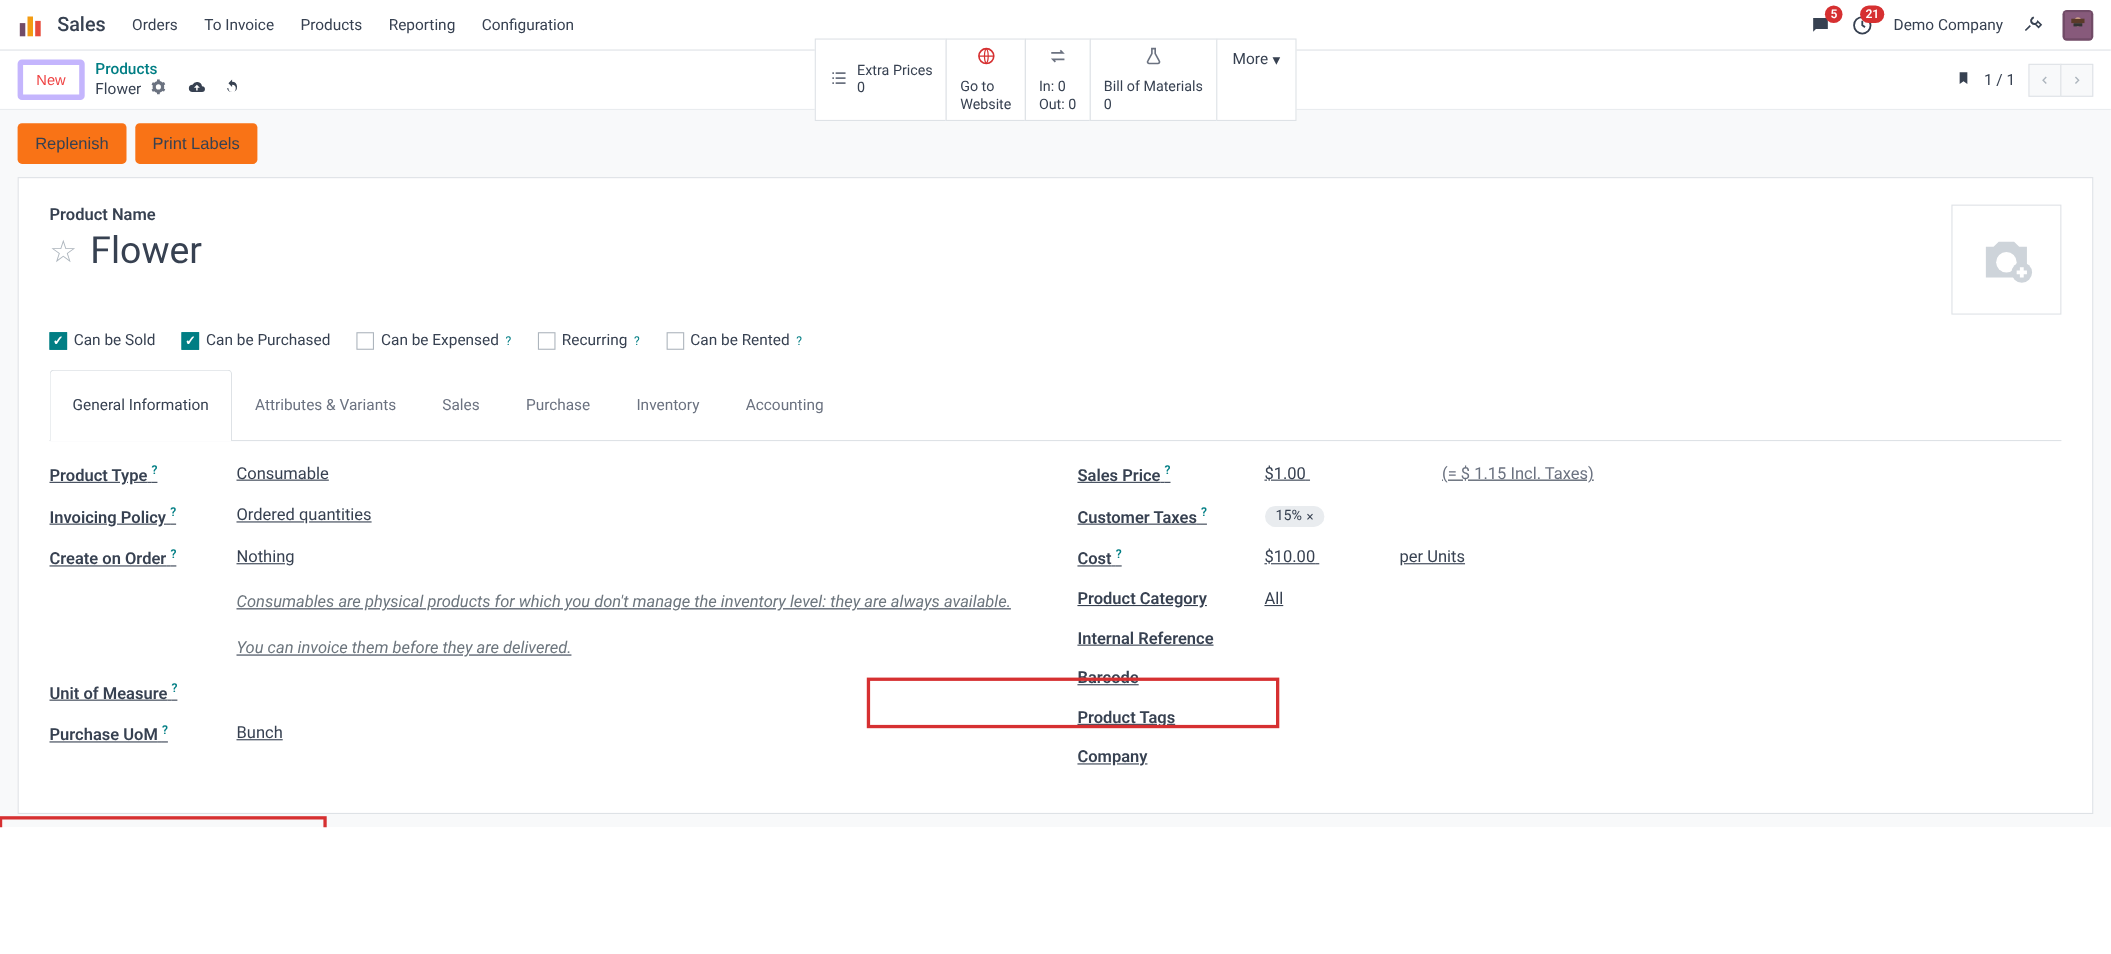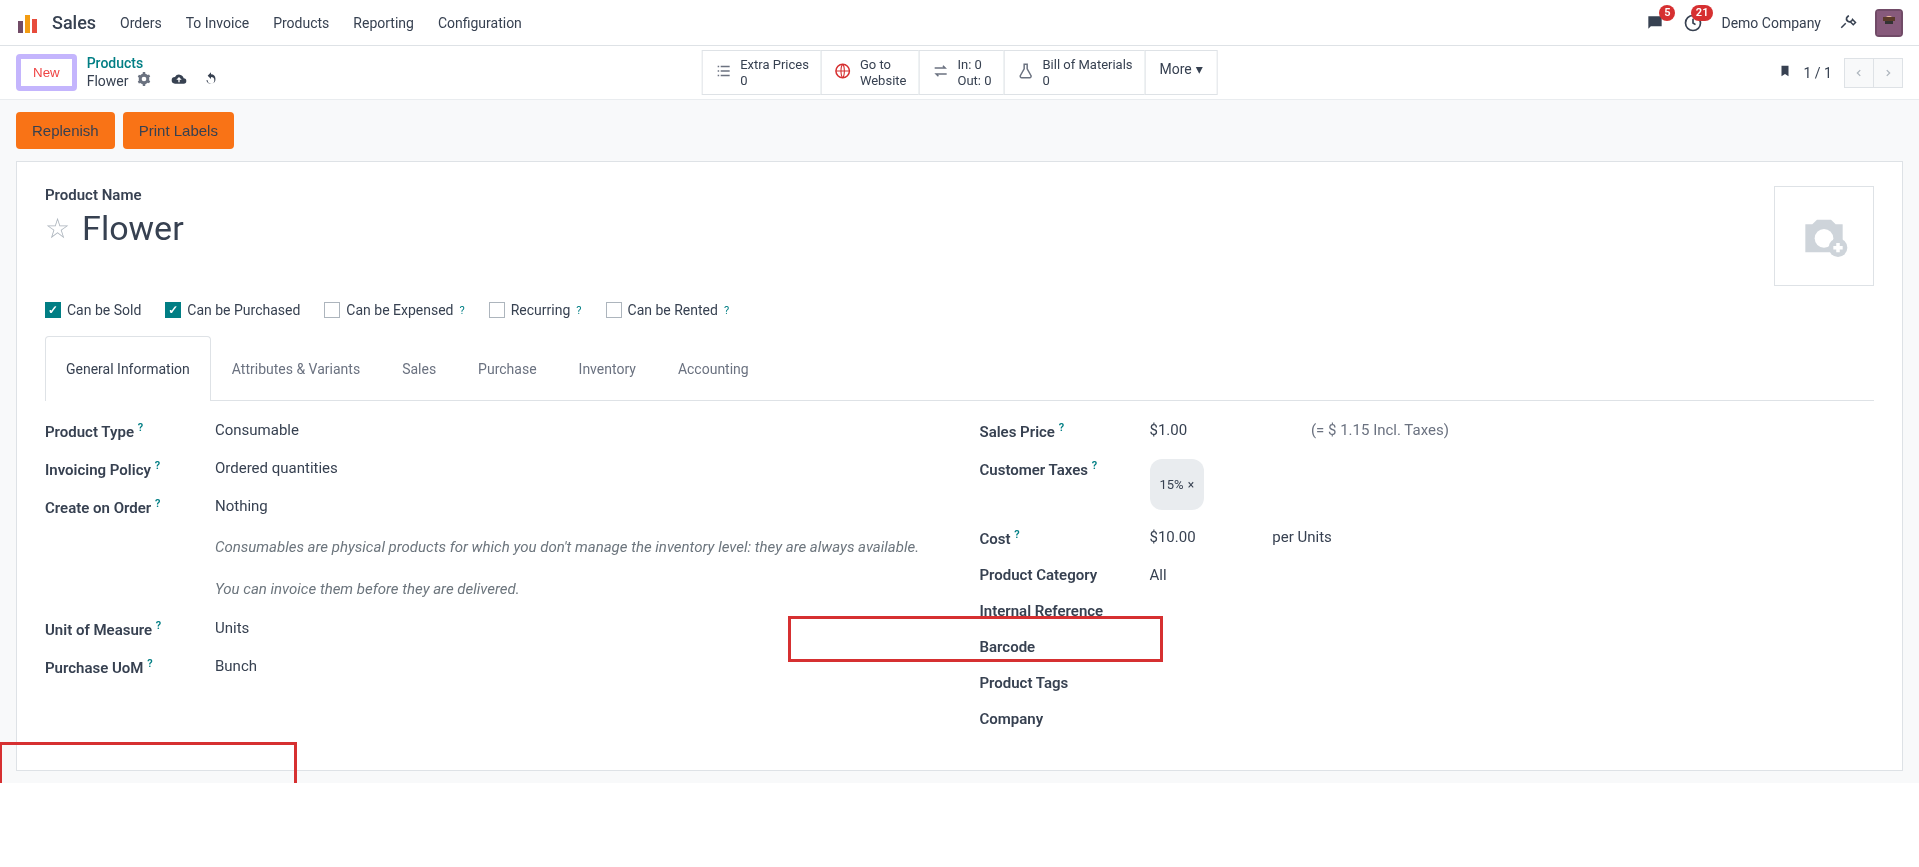--- a/index.html
+++ b/index.html
@@ -16,21 +16,21 @@
 
 .control-bar { display: flex; align-items: center; padding: 8px 16px; gap: 8px; border-bottom: 1px solid #e9ecef; }
 .new-btn { border: 5px solid #c4b5fd; color: #ef4444; padding: 6px 12px; border-radius: 4px; font-weight: 500; background: #fff; cursor: pointer; }
 .breadcrumb { display: flex; flex-direction: column; margin-left: 2px; }
 .breadcrumb .parent { color: #017e84; font-weight: 500; cursor: pointer; font-size: 14px; }
 .breadcrumb .current { color: #374151; font-size: 14px; display: flex; align-items: center; gap: 8px; }
 .gear-small, .cloud-small, .undo-small { cursor: pointer; color: #6b7280; }
 
 .stat-buttons { display: flex; margin-left: auto; margin-right: auto; position: absolute; left: 50%; transform: translateX(-50%); }
 .stat-btn { border: 1px solid #dee2e6; padding: 6px 12px; display: flex; align-items: center; gap: 8px; cursor: pointer; background: #fff; min-height: 44px; }
-.stat-btn:not(:first-child) { margin-left: -1px; }
+.stat-btn:not(:first-child) { margin-left: -1px; flex-direction: column; }
 .stat-btn .stat-icon { color: #6b7280; }
 .stat-btn .stat-text { display: flex; flex-direction: column; font-size: 13px; color: #374151; line-height: 1.2; }
 .more-btn { border: 1px solid #dee2e6; padding: 10px 14px; cursor: pointer; background: #fff; margin-left: -1px; display: flex; gap: 4px; }
 
 .pager-area { margin-left: auto; display: flex; align-items: center; gap: 12px; }
 .pager-arrows { display: flex; }
 .pager-arrow { width: 30px; height: 30px; border: 1px solid #dee2e6; display: flex; align-items: center; justify-content: center; background: #f8f9fa; cursor: pointer; color: #adb5bd; }
 .pager-arrow:last-child { margin-left: -1px; }
 
 .content { padding: 12px 16px; background: #f8f9fa; }
@@ -50,27 +50,27 @@
 .check-item { display: flex; align-items: center; gap: 6px; }
 .checkbox { width: 16px; height: 16px; border: 1px solid #adb5bd; cursor: pointer; display: inline-flex; align-items: center; justify-content: center; }
 .checkbox.checked { background: #017e84; border-color: #017e84; }
 .checkbox.checked::after { content: '✓'; color: #fff; font-size: 12px; font-weight: bold; }
 .help-q { color: #017e84; font-size: 11px; vertical-align: super; cursor: pointer; }
 
 .tabs { display: flex; border-bottom: 1px solid #dee2e6; margin-top: 18px; }
 .tab { padding: 24px 20px; cursor: pointer; border: 1px solid transparent; border-bottom: none; margin-bottom: -1px; color: #6b7280; }
 .tab.active { border-color: #dee2e6; background: #fff; color: #374151; border-radius: 4px 4px 0 0; }
 
-.tab-content { display: flex; gap: 40px; padding-top: 20px; }
+.tab-content { display: flex; gap: 40px; padding-top: 20px; text-decoration: underline; }
 .col { flex: 1; }
 .field-row { display: flex; margin-bottom: 18px; }
 .field-label { width: 170px; font-weight: 600; font-size: 15px; flex-shrink: 0; }
 .field-value { flex: 1; color: #374151; font-size: 15px; }
 .field-note { color: #6c757d; font-style: italic; margin: 6px 0 18px 0; font-size: 15px; line-height: 1.6; }
-.tax-tag { background: #e9ecef; border-radius: 12px; padding: 18px 10px; font-size: 13px; display: inline-flex; align-items: center; gap: 4px; }
+.tax-tag { background: #e9ecef; border-radius: 12px; padding: 2px 10px; font-size: 13px; display: inline-flex; align-items: center; gap: 4px; }
 .tax-x { cursor: pointer; font-size: 12px; }
 .highlight-box { border: 3px solid #d63031; position: absolute; }
 .hb1 { left: -18px; top: 580px; width: 298px; height: 108px; }
 .hb2 { left: 771px; top: 454px; width: 375px; height: 46px; }
 .incl { color: #6b7280; margin-left: 12px; }
 </style>
 </head>
 <body>
 
 <div class="topnav">
@@ -295,21 +295,20 @@
         <div class="field-row">
           <div class="field-label"><span>Create on Order</span> <span class="help-q">?</span></div>
           <div class="field-value">Nothing</div>
         </div>
         <div style="padding-left:170px;">
           <div class="field-note">Consumables are physical products for which you don't manage the inventory level: they are always available.</div>
           <div class="field-note">You can invoice them before they are delivered.</div>
         </div>
         <div class="field-row">
           <div class="field-label"><span>Unit of Measure</span> <span class="help-q">?</span></div>
-          <div class="field-value">Units</div>
         </div>
         <div class="field-row">
           <div class="field-label"><span>Purchase UoM</span> <span class="help-q">?</span></div>
           <div class="field-value">Bunch</div>
         </div>
       </div>
 
       <div class="col">
         <div class="field-row">
           <div class="field-label"><span>Sales Price</span> <span class="help-q">?</span></div>

